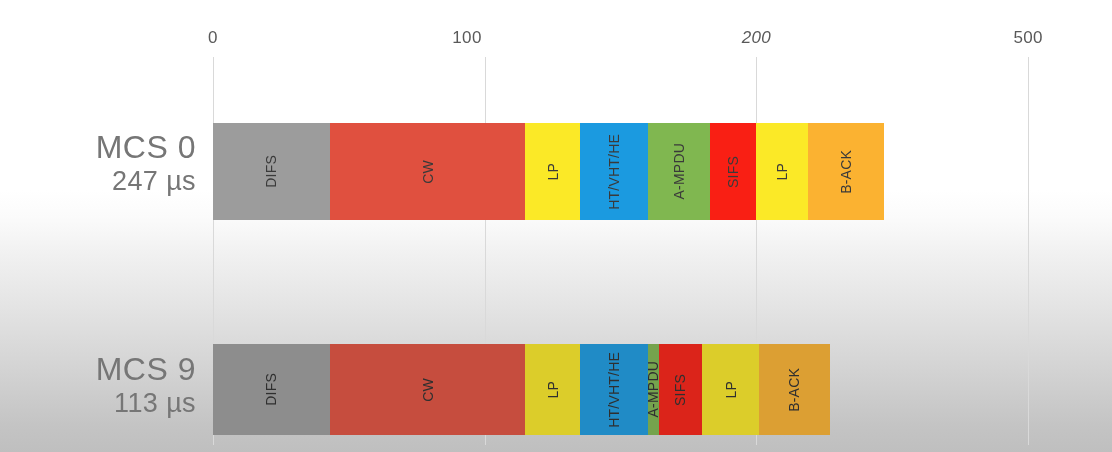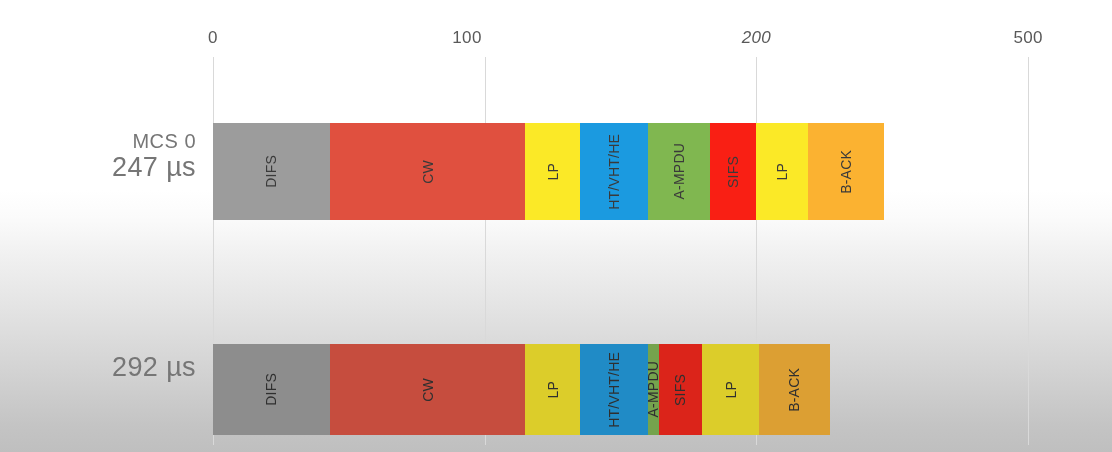--- a/index.html
+++ b/index.html
@@ -49,21 +49,21 @@
 
   
   .row-label {
     position: absolute;
     text-align: right;
     color: #767676;
     line-height: 1.12;
     white-space: nowrap;
   }
   .row-label .name {
-    font-size: 20px;
+    font-size: 32px;
     letter-spacing: 0.5px;
   }
   .row-label .dur {
     font-size: 27px;
     letter-spacing: 0.4px;
   }
 
   
   .bar {
     position: absolute;
@@ -116,21 +116,22 @@
       <div class="gridline" style="left: 1028.1px;"></div>
       <div class="tick-label" style="left: 1028.1px;">500</div>
     </div>
 
   <div class="row-label" id="row-label-0" style="right:916px; top:130px;">
     <div class="name">MCS 0</div>
     <div class="dur">247 µs</div>
   </div>
 
   <div class="row-label" id="row-label-1" style="right:916px; top:352px;">
-    <div class="dur">292 µs</div>
+    <div class="name">MCS 9</div>
+    <div class="dur">113 µs</div>
   </div>
 
   <div class="bar" id="bar-0" style="left: 213px; top: 123px; height: 97px; width: 671.099px;">
       <div class="seg" style="width: 116.831px; background: rgb(156, 156, 156);">
         <span class="seg-text">DIFS</span>
       </div>
       <div class="seg" style="width: 195.624px; background: rgb(224, 80, 63);">
         <span class="seg-text">CW</span>
       </div>
       <div class="seg" style="width: 54.34px; background: rgb(251, 233, 39);">

